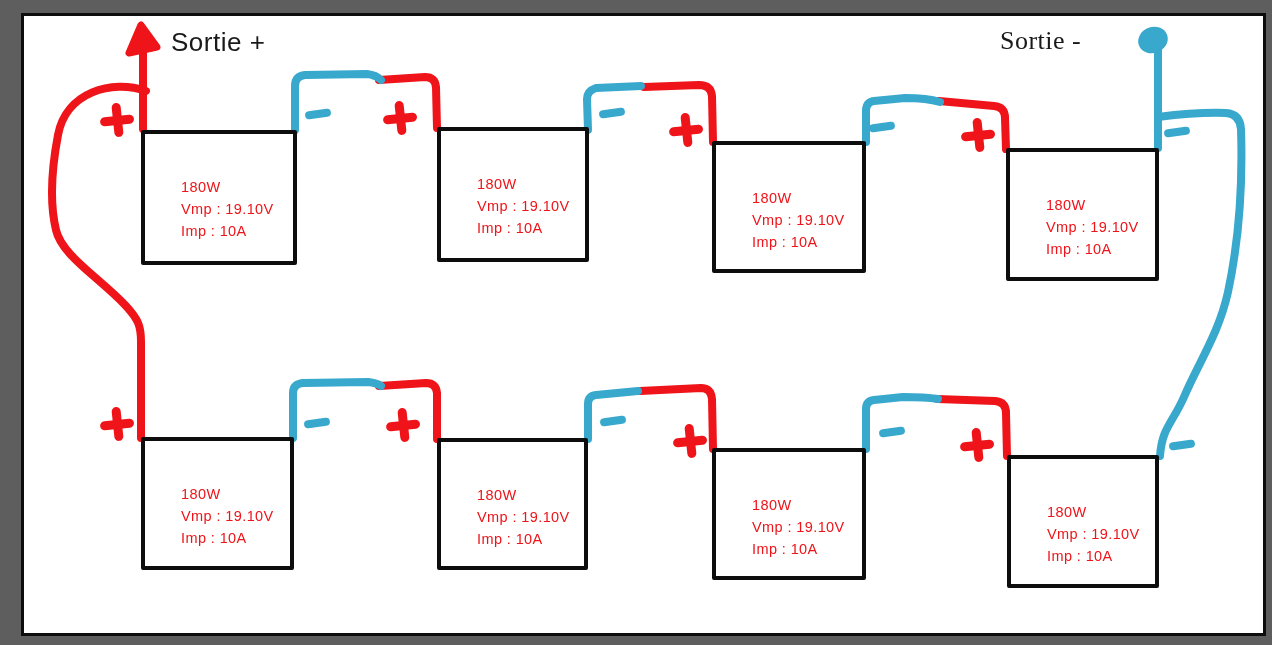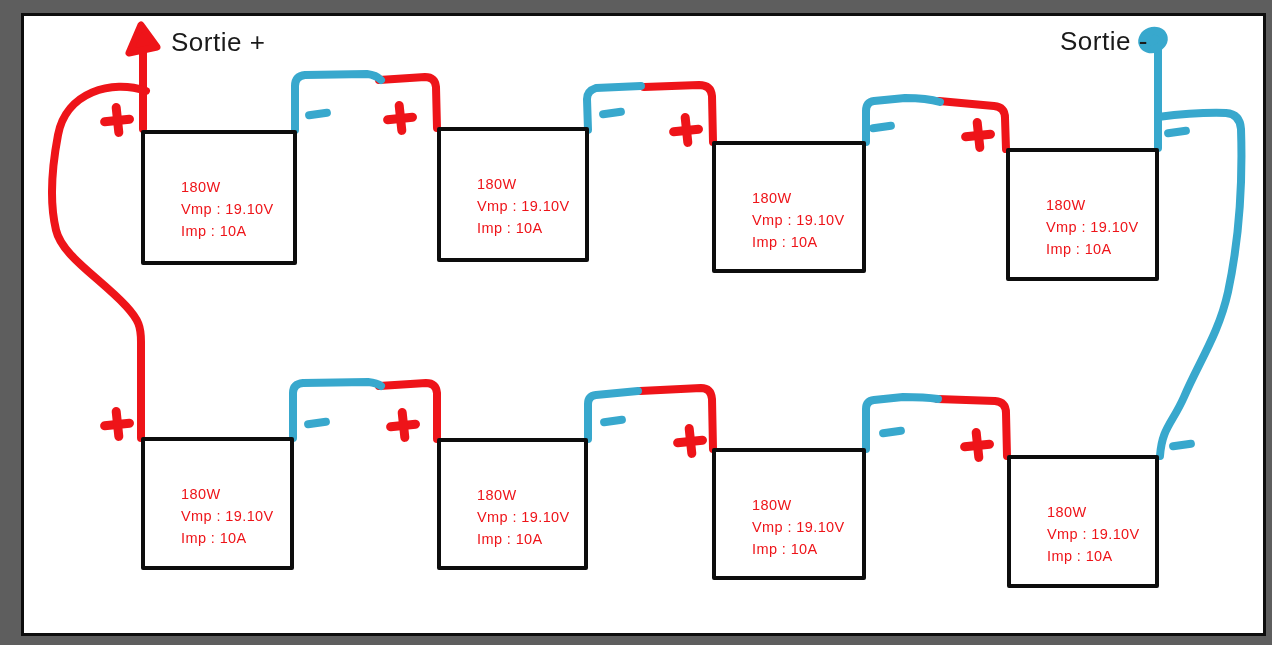--- a/index.html
+++ b/index.html
@@ -120,21 +120,21 @@
       <path d="M 1158 48 L 1158 148"></path>
       <path d="M 1158 117 Q 1198 112 1226 113 Q 1240 114 1241 129 C 1243 190 1238 245 1228 292 C 1219 333 1199 362 1184 397 C 1172 424 1162 428 1160 456"></path>
       <path d="M 293 438 L 293 393 Q 293 384 303 383 L 368 382 Q 377 383 381 386"></path>
       <path d="M 588 439 L 588 404 Q 588 396 596 395 L 638 391"></path>
       <path d="M 866 449 L 866 409 Q 866 401 874 400 L 903 397 Q 925 397 938 399"></path>
     </g>
     <ellipse cx="1153" cy="40" rx="11" ry="9" fill="var(--negative)" stroke="var(--negative)" stroke-width="8" transform="rotate(-20 1153 40)"></ellipse>
   </svg>
 
   <div class="output-label" style="left:171px; top:27px;">Sortie +</div>
-  <div class="output-label" style="left:1060px; top:26px;">Sortie -</div>
+  <div class="output-label" style="left:1000px; top:26px;font-family:Liberation Serif, serif;">Sortie -</div>
 
   <div class="panel" style="left:141px; top:130px; width:156px; height:135px;">
     <div class="panel-label">
       <div>180W</div>
       <div>Vmp : 19.10V</div>
       <div>Imp : 10A</div>
     </div>
   </div>
   <div class="panel" style="left:437px; top:127px; width:152px; height:135px;">
     <div class="panel-label">

